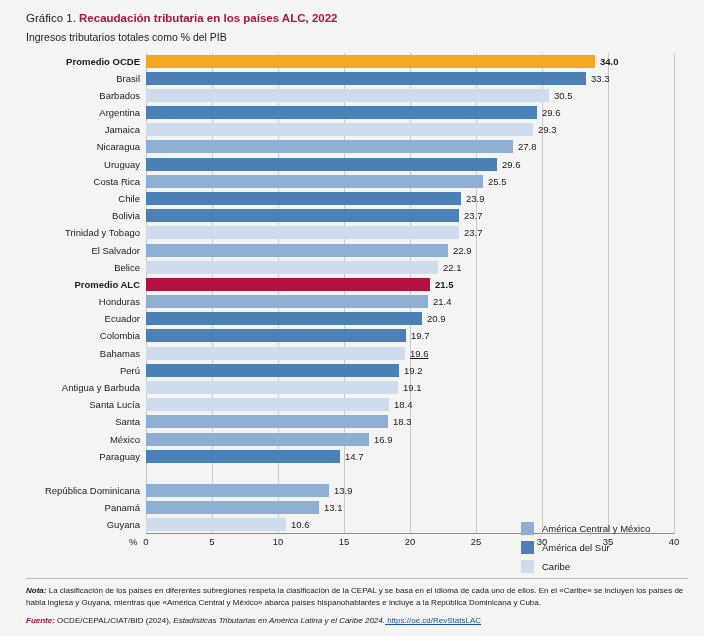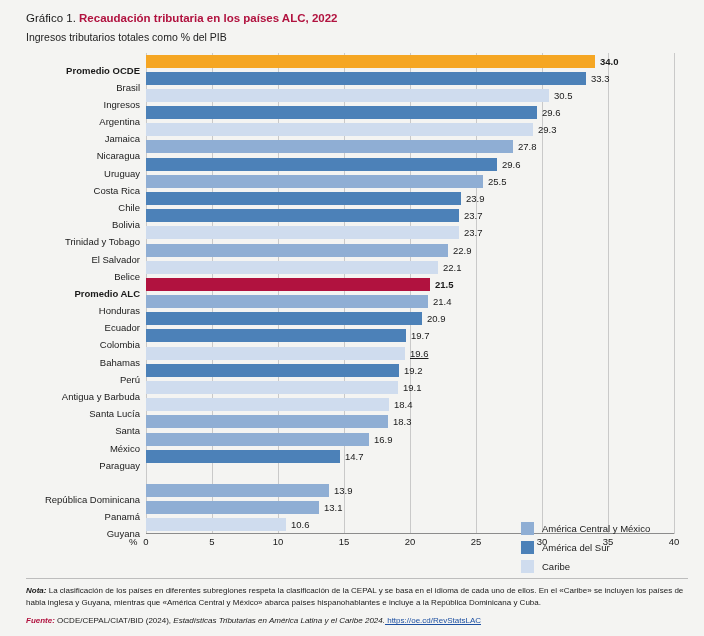--- a/index.html
+++ b/index.html
@@ -105,21 +105,20 @@
   }
   .cat-label {
     position: absolute;
     right: 100%;
     top: 0;
     margin-right: 6px;
     font-size: 9.5px;
     line-height: 15px;
     white-space: nowrap;
     text-align: right;
-    margin-top: 9px;
   }
   .cat-label.bold {
     font-weight: bold;
   }
   
   .xticks {
     position: absolute;
     left: 130px;
     right: 14px;
     top: 483px;
@@ -229,21 +228,21 @@
             <div class="cat-label bold">Promedio OCDE</div>
             <div class="bar" style="width: 449px; background: rgb(245, 166, 35);"></div>
             <div class="bar-value bold" style="left: 454px;">34.0</div>
           </div>
           <div class="row" style="top: 17.7679px;">
             <div class="cat-label">Brasil</div>
             <div class="bar" style="width: 440px; background: rgb(76, 129, 184);"></div>
             <div class="bar-value" style="left: 445px;">33.3</div>
           </div>
           <div class="row" style="top: 34.9464px;">
-            <div class="cat-label">Ingresos</div>
+            <div class="cat-label">Barbados</div>
             <div class="bar" style="width: 403px; background: rgb(207, 220, 238);"></div>
             <div class="bar-value" style="left: 408px;">30.5</div>
           </div>
           <div class="row" style="top: 52.125px;">
             <div class="cat-label">Argentina</div>
             <div class="bar" style="width: 391px; background: rgb(76, 129, 184);"></div>
             <div class="bar-value" style="left: 396px;">29.6</div>
           </div>
           <div class="row" style="top: 69.3036px;">
             <div class="cat-label">Jamaica</div>

